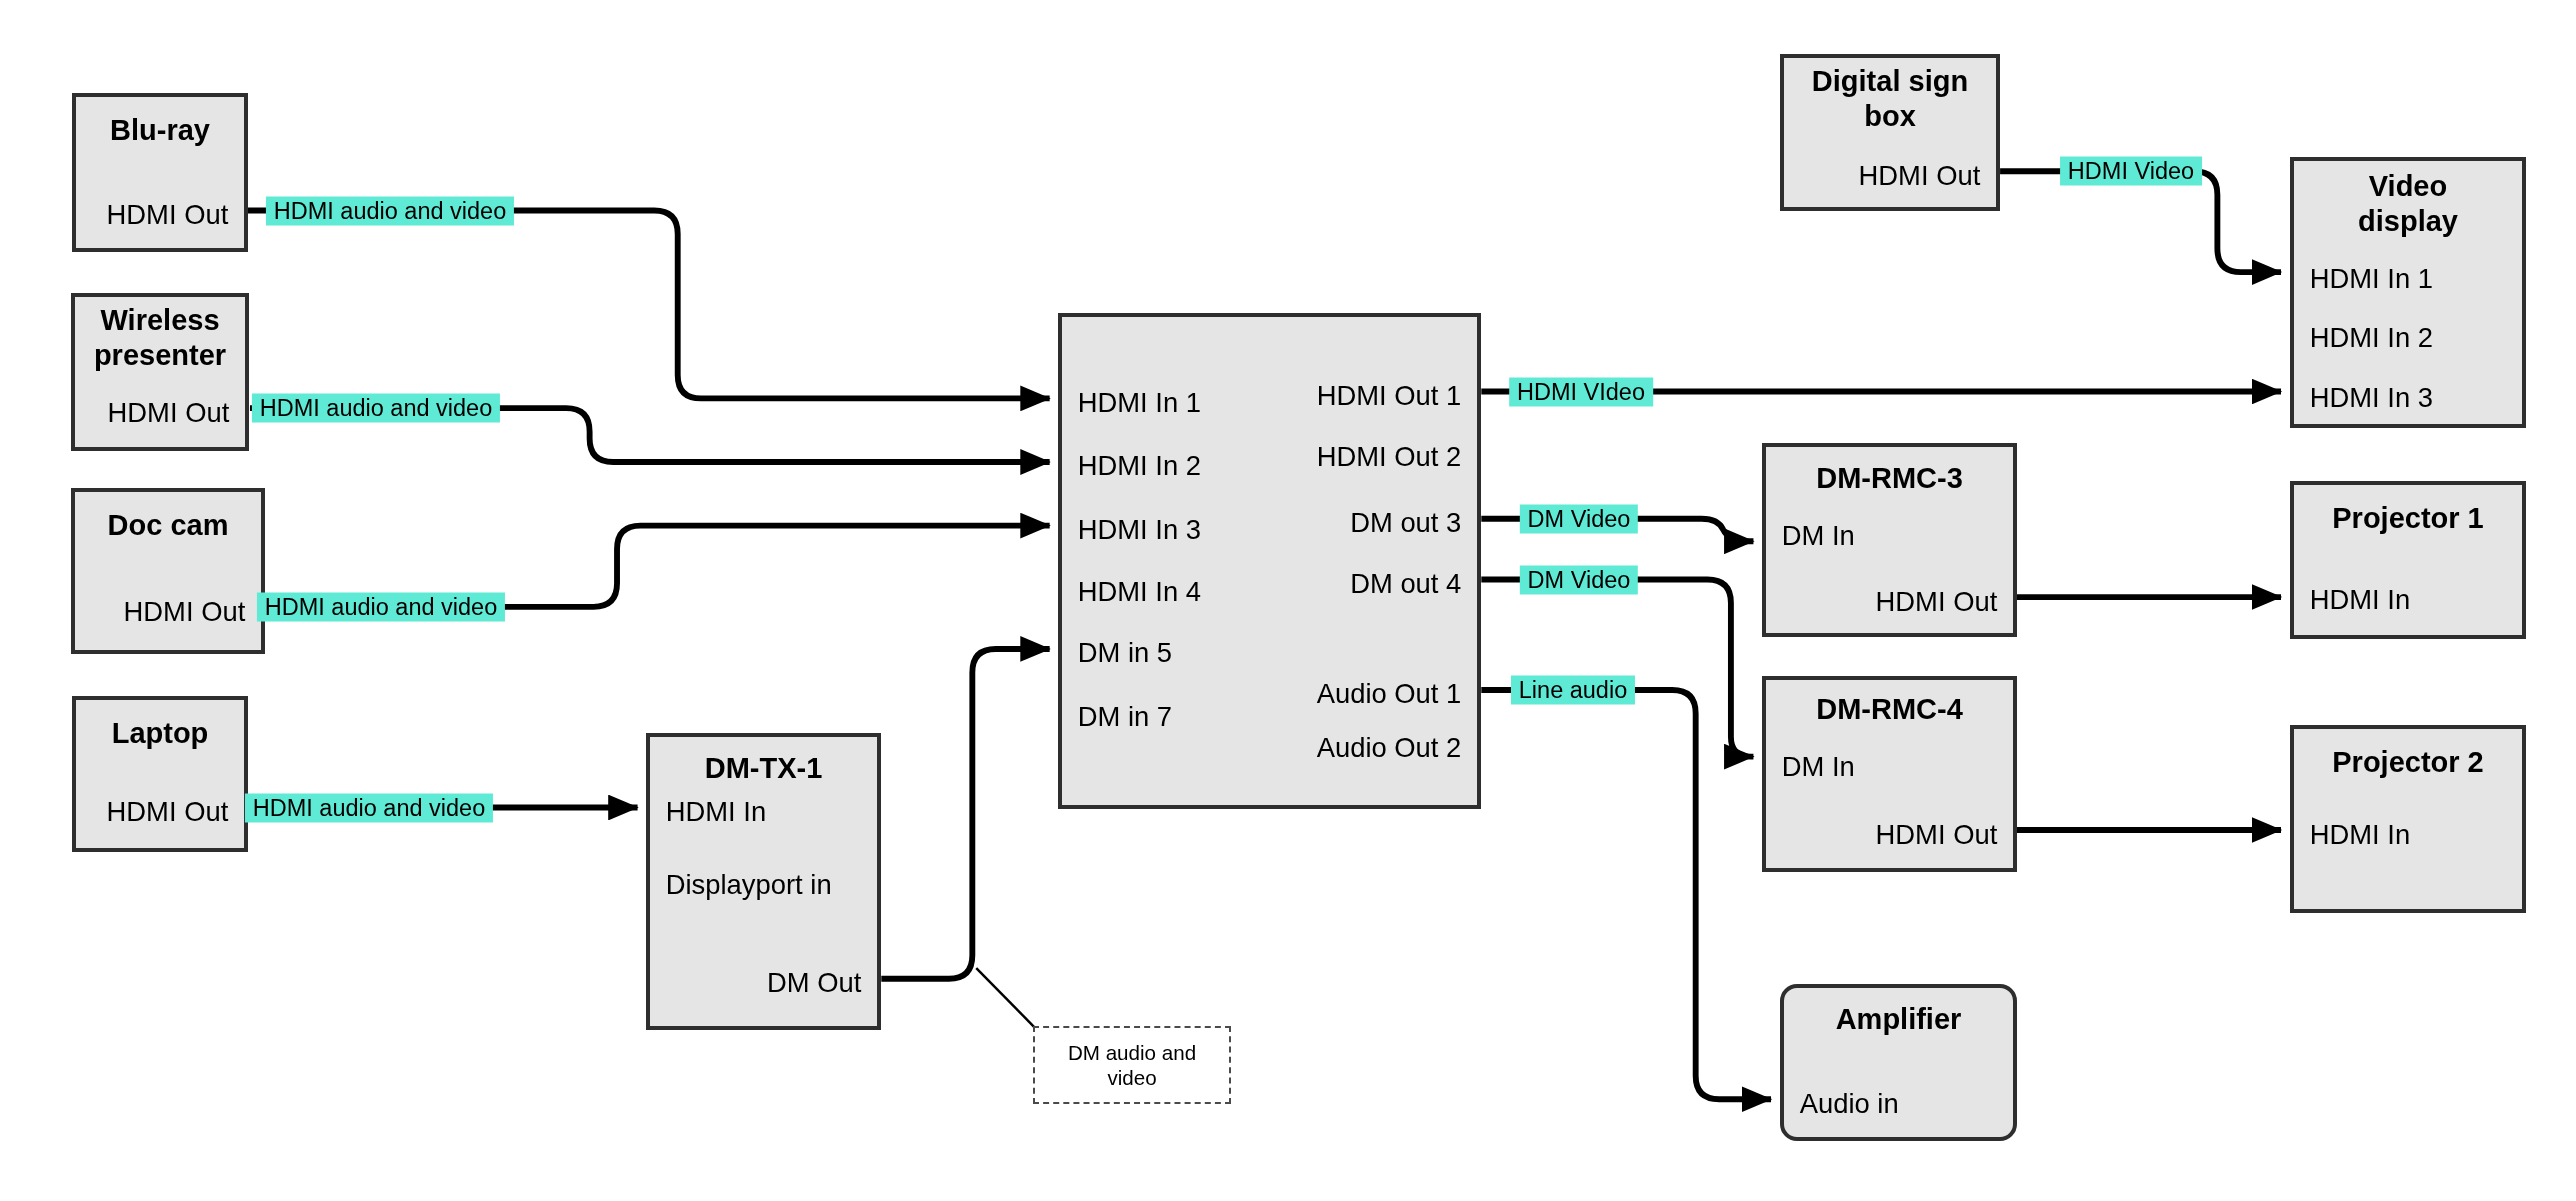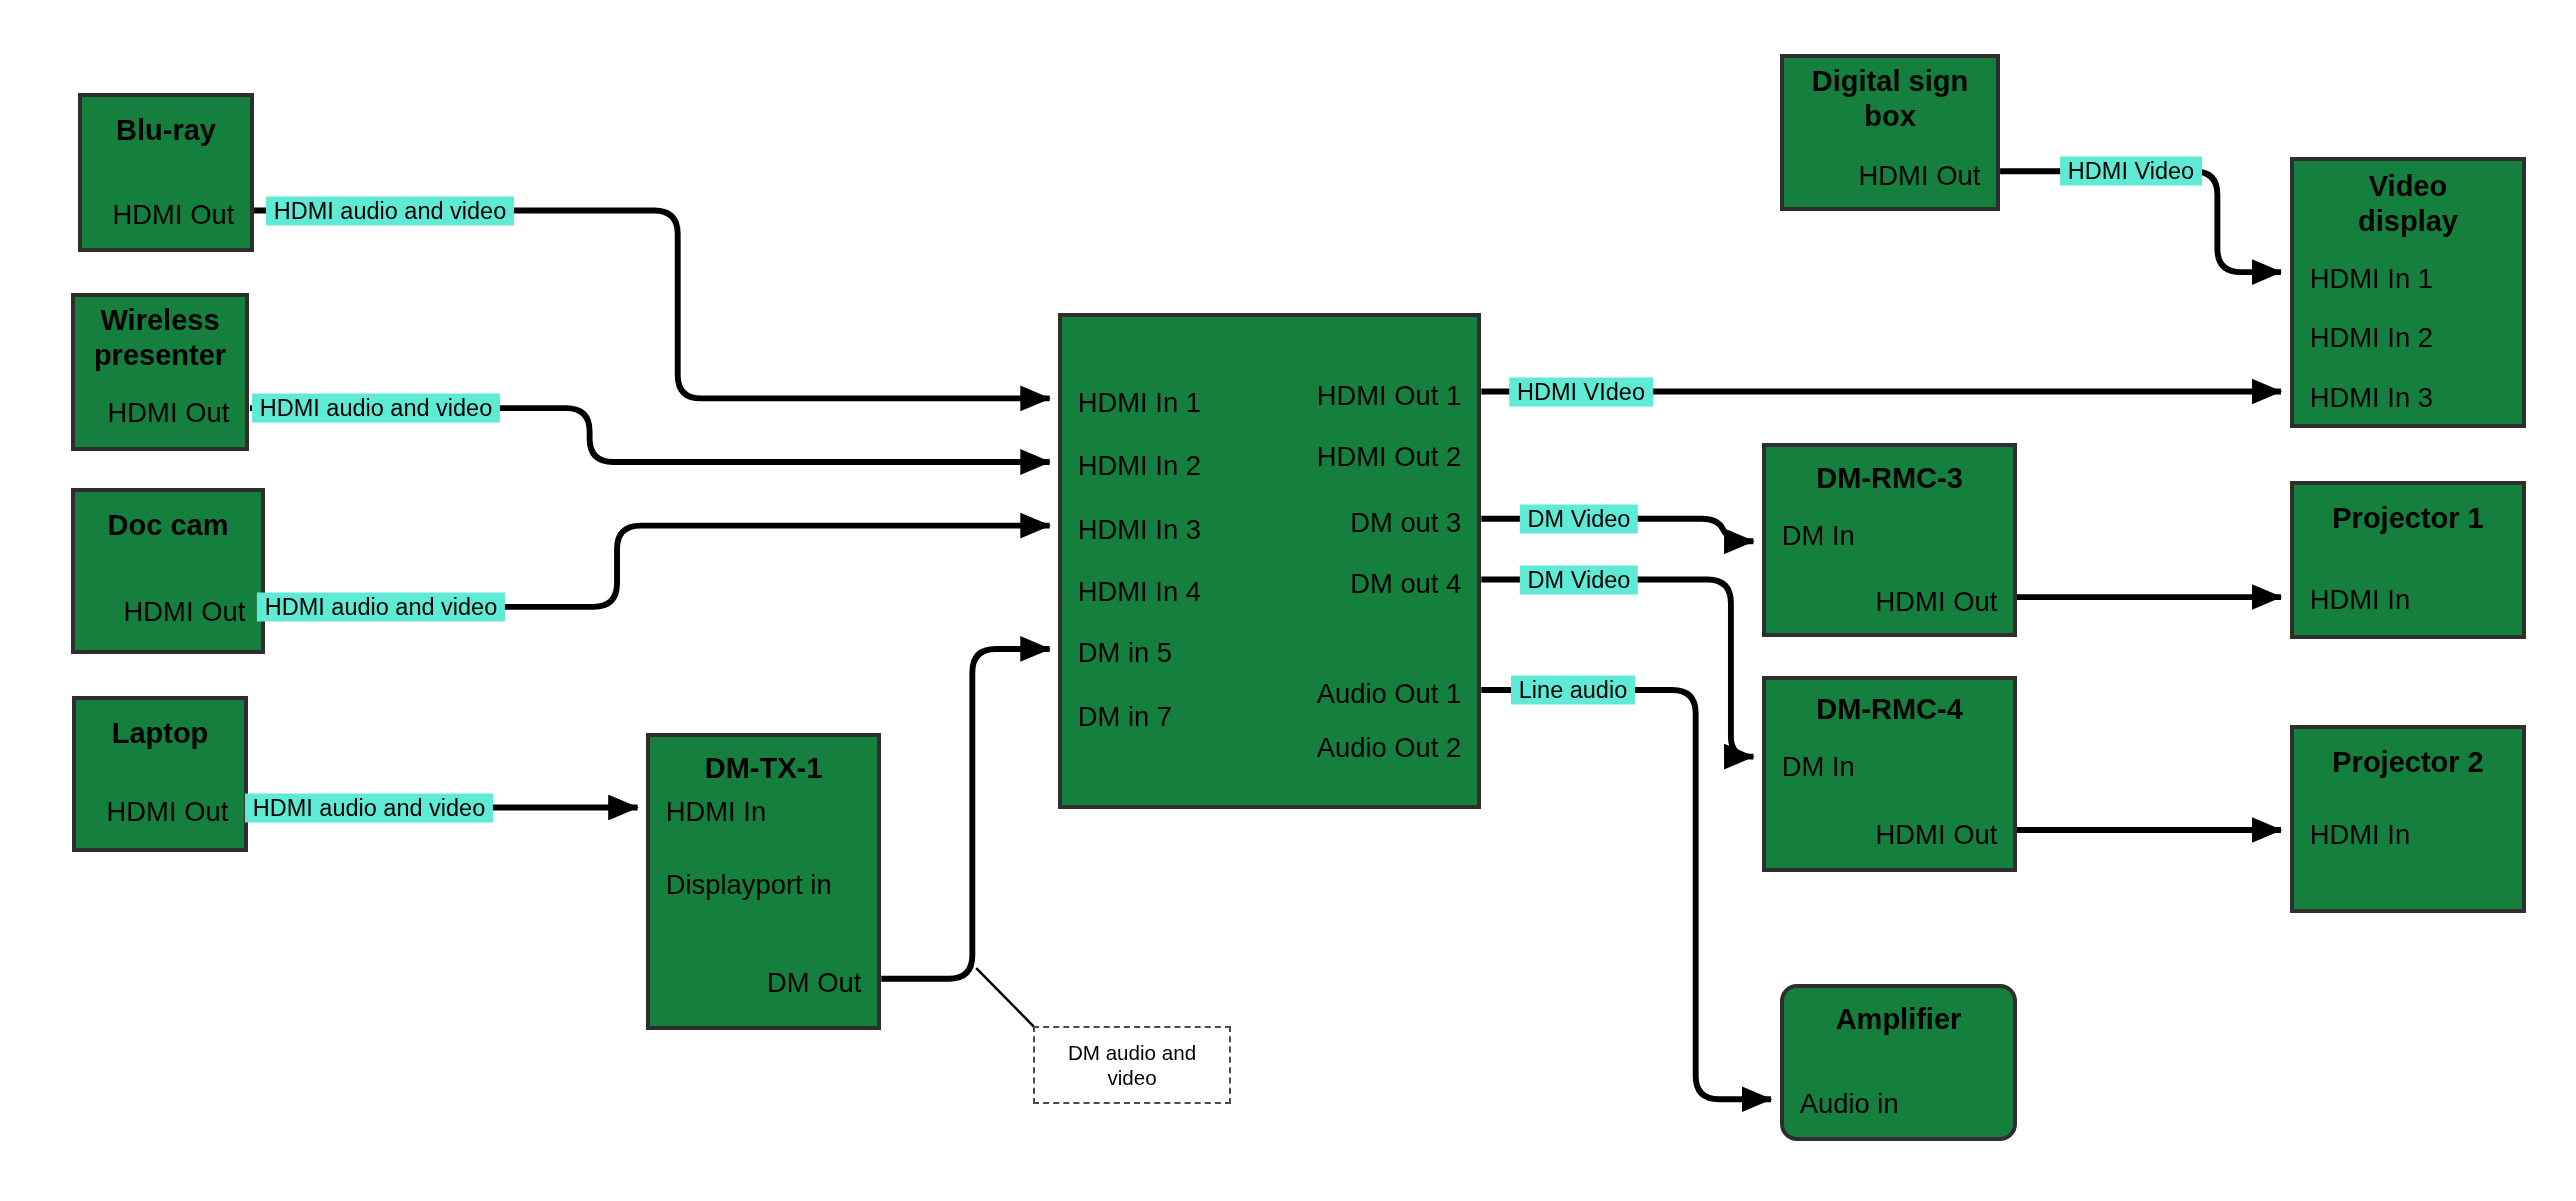--- a/index.html
+++ b/index.html
@@ -8,21 +8,21 @@
     width:2576px;height:1201px;
     background:#ffffff;
     font-family:"Liberation Sans", sans-serif;
     color:#000;
     overflow:hidden;
   }
   .wires{position:absolute;left:0;top:0;pointer-events:none;}
   .node{
     position:absolute;
     border:4.9px solid #2e2e2e;
-    background:#15803d;
+    background:#e5e5e5;
     box-sizing:border-box;
   }
   .node-title{
     position:absolute;left:0;right:0;
     text-align:center;
     font-weight:bold;
     font-size:29px;line-height:35px;
   }
   .node-title > span{display:inline-block;}
   .port{
@@ -74,21 +74,21 @@
       <path d="M 1513 530 H 1738 Q 1755 530 1760 541 Q 1766 553 1783 553 H 1791" marker-end="url(#arr)"></path>
       <path d="M 1513 592 H 1744 Q 1768 592 1768 616 V 753 Q 1768 773 1788 773 H 1791" marker-end="url(#arr)"></path>
       <path d="M 1513 705 H 1708 Q 1732 705 1732 729 V 1099 Q 1732 1123 1756 1123 H 1809" marker-end="url(#arr)"></path>
       <path d="M 2043 175 H 2241 Q 2265 175 2265 199 V 254 Q 2265 278 2289 278 H 2330" marker-end="url(#arr)"></path>
       <path d="M 2060 610 H 2330" marker-end="url(#arr)"></path>
       <path d="M 2060 848 H 2330" marker-end="url(#arr)"></path>
     </g>
     <path d="M 997 989 L 1056 1049" fill="none" stroke="#000" stroke-width="2.5"></path>
   </svg>
 
-  <div class="node" style="left:78px;top:93px;width:176px;height:159px;">
+  <div class="node" style="left:72px;top:93px;width:176px;height:159px;">
     <div class="node-title" style="top:15.7px"><span>Blu-ray</span></div>
     <span class="port pright" style="top:101px">HDMI Out</span>
   </div>
 
   <div class="node" style="left:71px;top:293px;width:178px;height:158px;">
     <div class="node-title" style="top:5.9px"><span style="max-width:166px">Wireless presenter</span></div>
     <span class="port pright" style="top:99px">HDMI Out</span>
   </div>
 
   <div class="node" style="left:71px;top:488px;width:194px;height:166px;">

